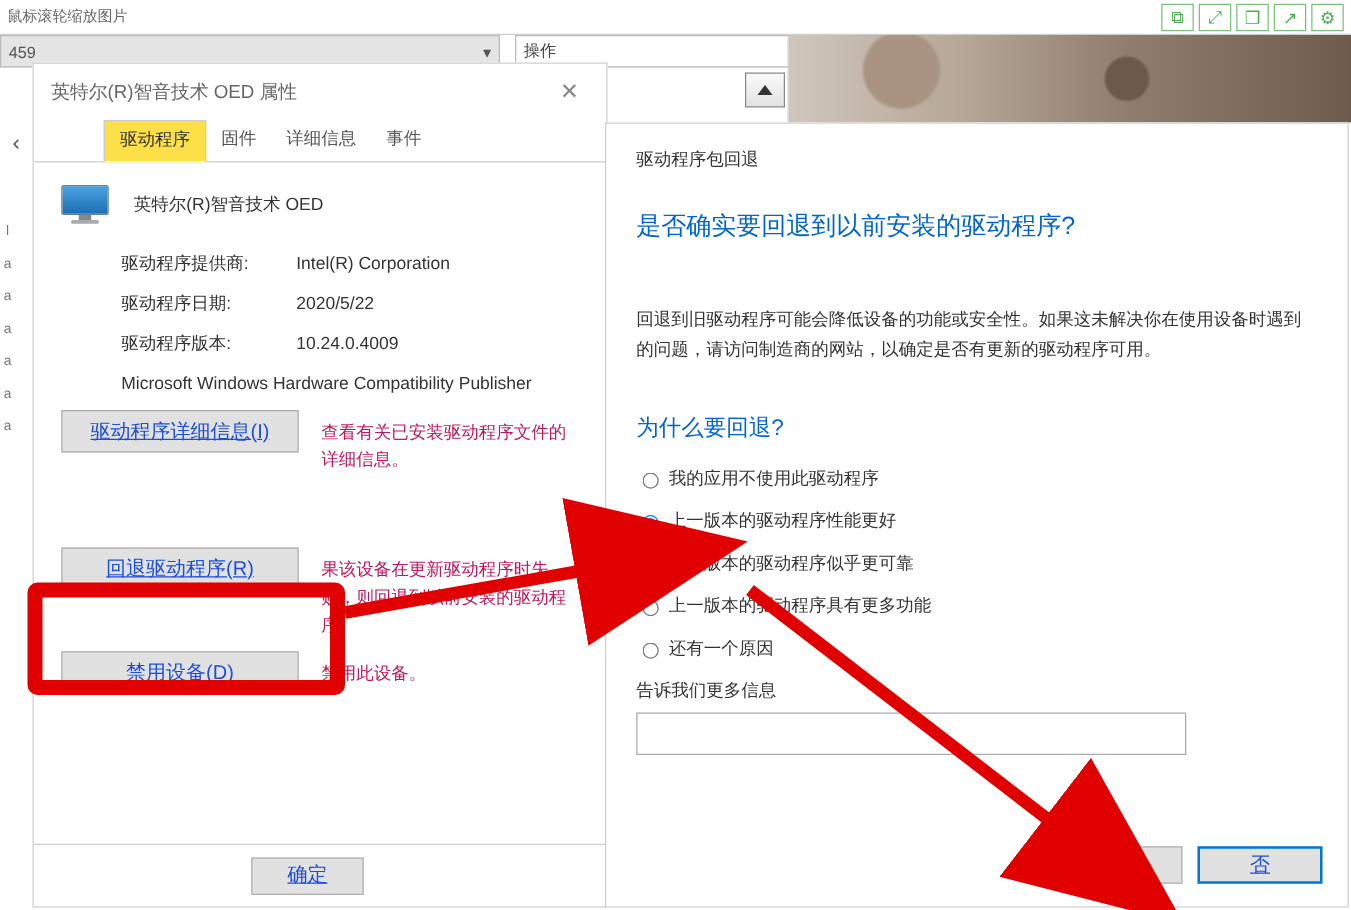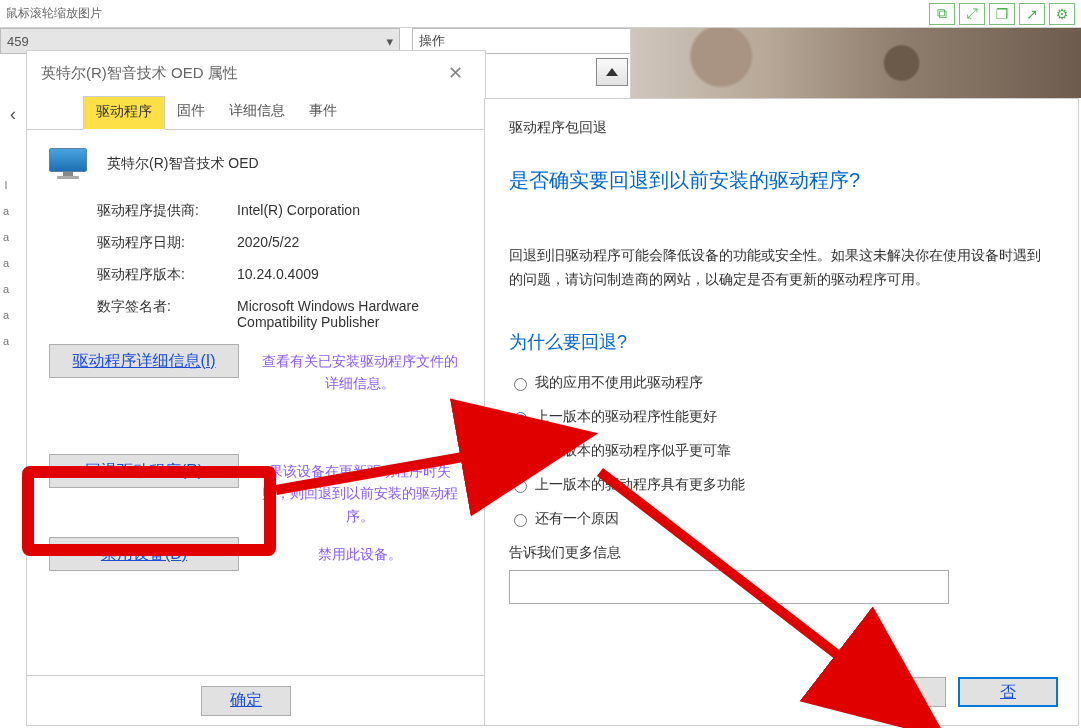--- a/index.html
+++ b/index.html
@@ -217,24 +217,23 @@
     display:flex;
     align-items:center;
     justify-content:center;
     margin-bottom: 30px;
     text-decoration: underline;
   }
   .btn-desc {
     flex:1;
     margin-left: 18px;
     font-size: 14px;
-    color:#8b5cf6;
+    color:#be185d;
     margin-top: 6px;
     line-height: 1.6;
-    text-align: center;
   }
 
   .bottom-btn-area {
     position:absolute;
     left:0; right:0; bottom:0;
     height: 50px;
     border-top:1px solid #ccc;
     display:flex;
     justify-content:center;
     align-items:center;
@@ -383,21 +382,20 @@
         </div>
       <div class="info-row">
           <div class="info-label">驱动程序日期:</div>
           <div class="info-val">2020/5/22</div>
         </div>
       <div class="info-row">
           <div class="info-label">驱动程序版本:</div>
           <div class="info-val">10.24.0.4009</div>
         </div>
       <div class="info-row">
-          <div class="info-label">数字签名者:</div>
           <div class="info-val">Microsoft Windows Hardware Compatibility Publisher</div>
         </div>
     </div>
 
     <div class="btn-row">
       <button class="win-btn">驱动程序详细信息(I)</button>
       <div class="btn-desc">查看有关已安装驱动程序文件的详细信息。</div>
     </div>
 
     <div style="height: 36px"></div>

